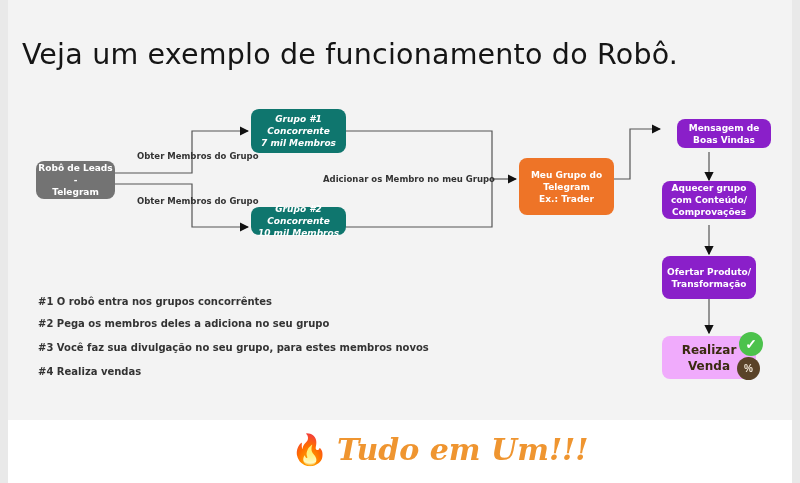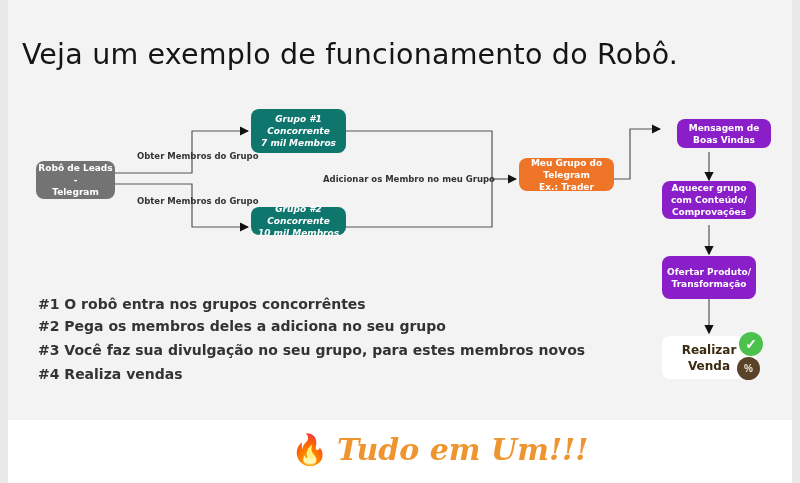--- a/index.html
+++ b/index.html
@@ -6,23 +6,23 @@
   body{width:800px;height:483px;background:#e9e9e9;position:relative;overflow:hidden;font-family:"Liberation Sans",sans-serif;}
   .panel{position:absolute;left:8px;top:0;width:784px;height:420px;background:#f3f3f3;}
   .bottom{position:absolute;left:8px;top:420px;width:784px;height:63px;background:#ffffff;}
   .title{position:absolute;left:0;top:38px;width:700px;text-align:center;font-family:"DejaVu Sans",sans-serif;font-size:28.5px;color:#151515;letter-spacing:0.2px;}
   svg.lines{position:absolute;left:0;top:0;}
   .node{position:absolute;border-radius:8px;color:#fff;font-family:"DejaVu Sans",sans-serif;font-weight:bold;font-size:9px;line-height:12px;text-align:center;display:flex;align-items:center;justify-content:center;white-space:pre-line;}
   .blue{background:#737373;}
   .green{background:#0f766e;font-style:italic;}
   .orange{background:#ee7427;}
   .purple{background:#8a1fc9;}
-  .yellow{background:#ffffff;color:#3a2a10;font-size:12px;line-height:16px;}
+  .yellow{background:#f0abfc;color:#3a2a10;font-size:12px;line-height:16px;}
   .edge-label{position:absolute;font-family:"DejaVu Sans",sans-serif;font-weight:bold;font-size:8.5px;color:#333;white-space:nowrap;}
-  .step{position:absolute;left:38px;font-family:"DejaVu Sans",sans-serif;font-weight:bold;font-size:14px;color:#333;white-space:nowrap;}
+  .step{position:absolute;left:38px;font-family:"DejaVu Sans",sans-serif;font-weight:bold;font-size:10px;color:#333;white-space:nowrap;}
   .badge{position:absolute;border-radius:50%;display:flex;align-items:center;justify-content:center;}
   .slogan{position:absolute;left:0;top:432px;width:800px;text-align:center;font-family:"DejaVu Serif",serif;font-weight:bold;font-style:italic;font-size:30px;color:#ef9530;padding-left:40px;}
   .slogan .fire{font-style:normal;margin-right:8px;}
 </style>
 </head>
 <body>
 
 <div class="panel"></div>
 <div class="bottom"></div>
 
@@ -55,21 +55,21 @@
 </svg>
 
 <div class="node blue" style="left:36px;top:161px;width:79px;height:38px;">Robô de Leads -
 Telegram</div>
 <div class="node green" style="left:251px;top:109px;width:95px;height:44px;">Grupo #1
 Concorrente
 7 mil Membros</div>
 <div class="node green" style="left:251px;top:207px;width:95px;height:28px;">Grupo #2
 Concorrente
 10 mil Membros</div>
-<div class="node orange" style="left:519px;top:158px;width:95px;height:33px;">Meu Grupo do
+<div class="node orange" style="left:519px;top:158px;width:95px;height:57px;">Meu Grupo do
 Telegram
 Ex.: Trader</div>
 <div class="node purple" style="left:662px;top:119px;width:94px;height:29px;margin-left:15px;">Mensagem de
 Boas Vindas</div>
 <div class="node purple" style="left:662px;top:181px;width:94px;height:38px;">Aquecer grupo
 com Conteúdo/
 Comprovações</div>
 <div class="node purple" style="left:662px;top:256px;width:94px;height:43px;">Ofertar Produto/
 Transformação</div>
 <div class="node yellow" style="left:662px;top:336px;width:94px;height:43px;">Realizar

